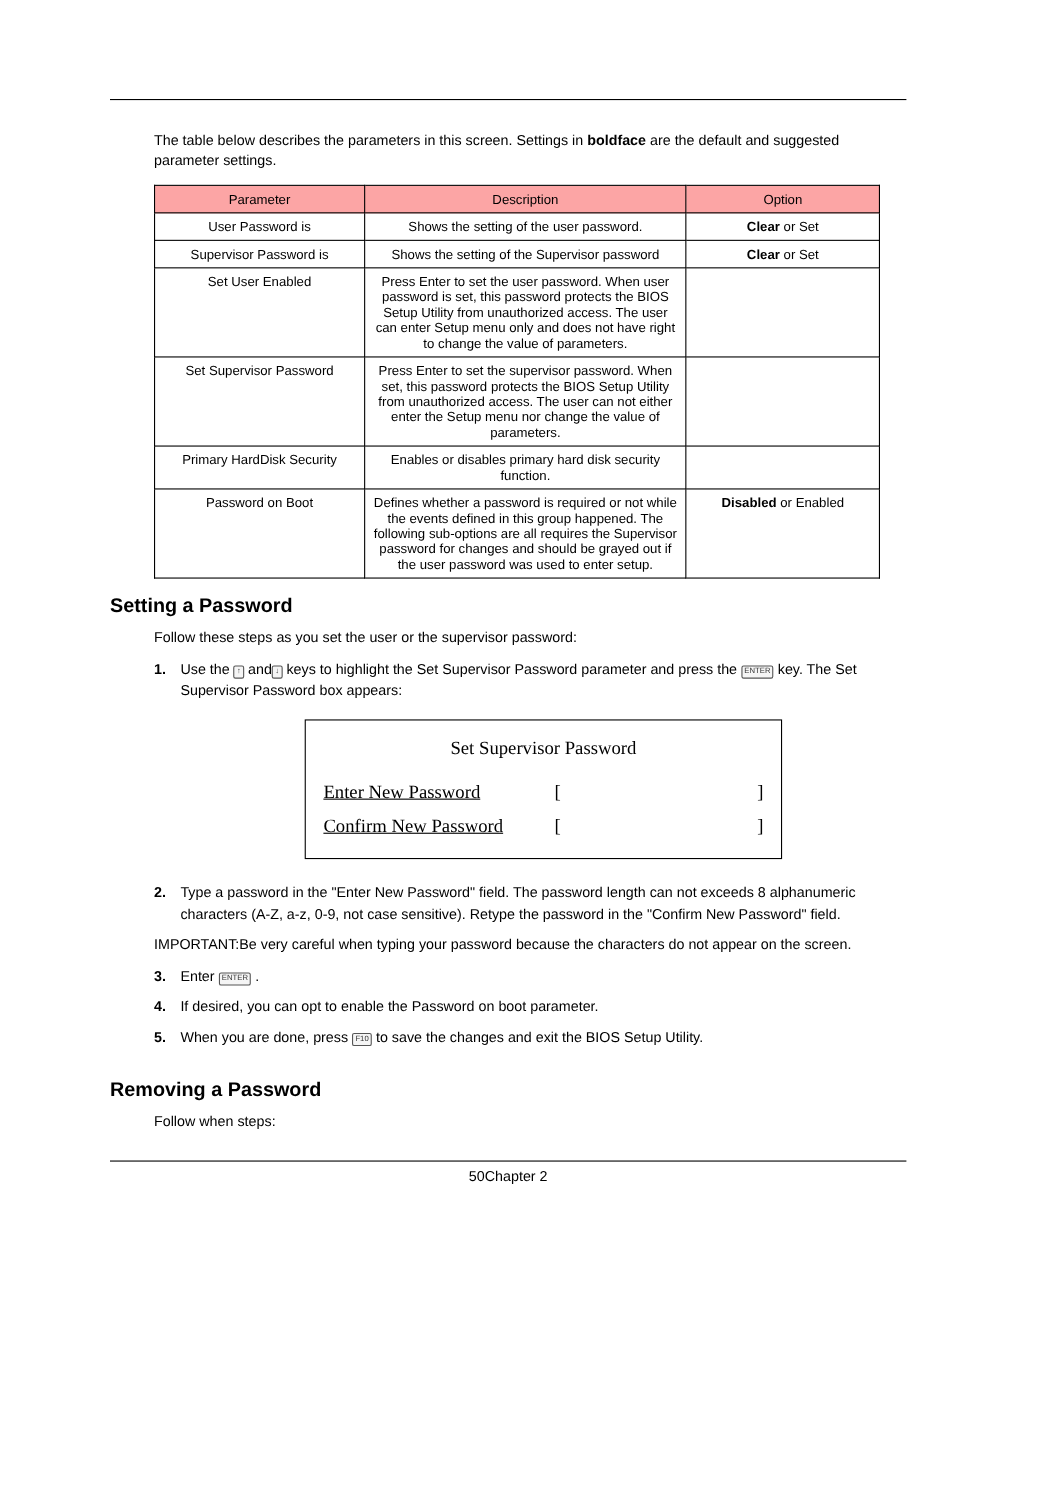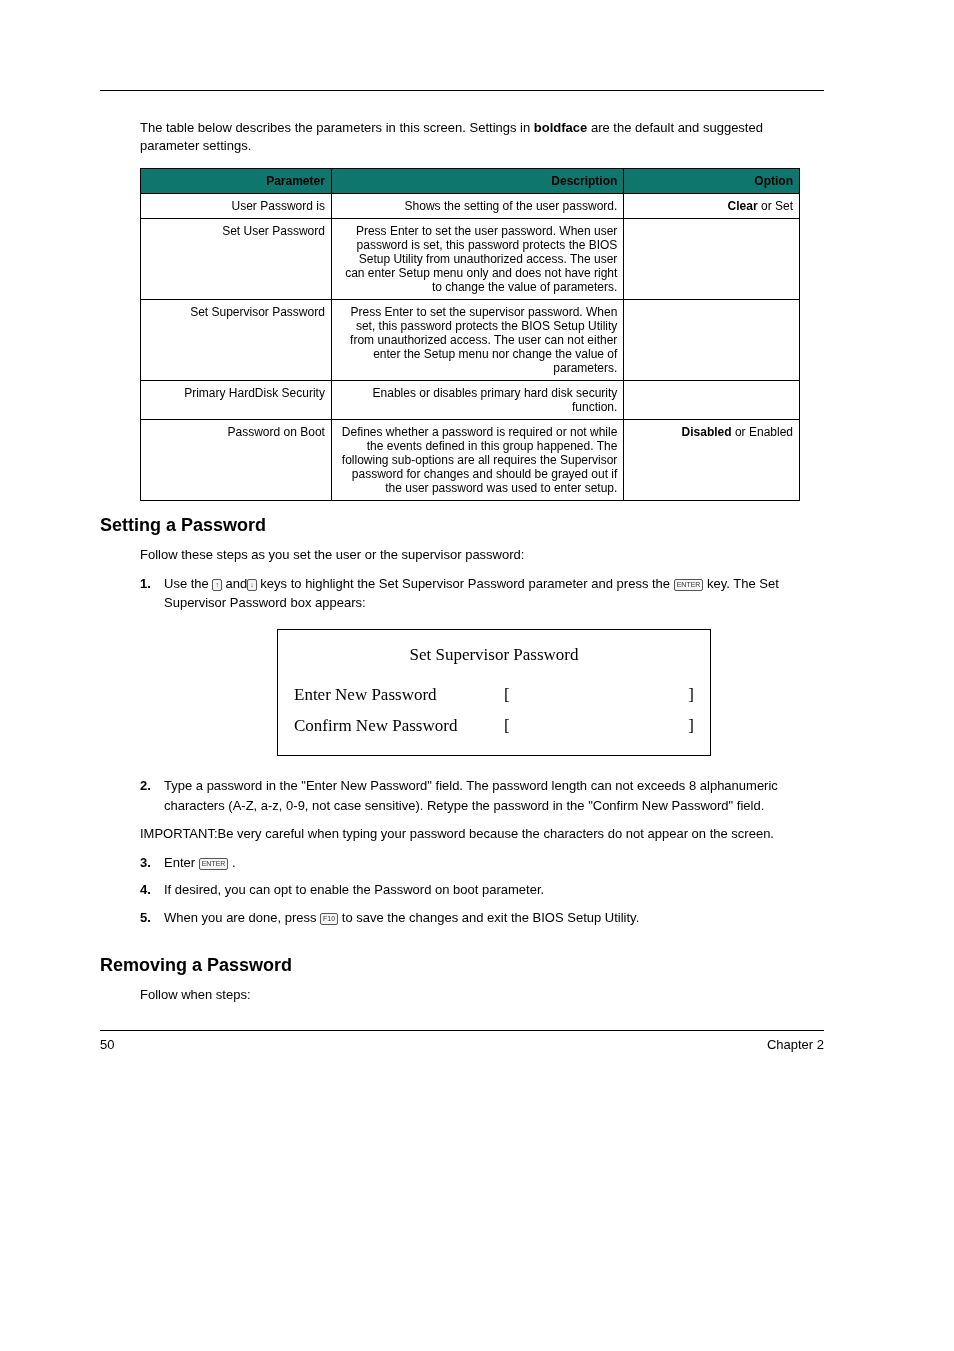--- a/index.html
+++ b/index.html
@@ -28,27 +28,27 @@
   table.param-table {
     border-collapse: collapse;
     width: 660px;
     margin-left: 40px;
     margin-bottom: 14px;
     font-size: 12px;
   }
   table.param-table th, table.param-table td {
     border: 1px solid #000;
     padding: 5px 6px;
-    text-align: right;
+    text-align: center;
     vertical-align: top;
   }
   table.param-table th {
-    background: #0f766e;
-    font-weight: bold;
-    text-align: right;
+    background: #fca5a5;
+    font-weight: normal;
+    text-align: center;
   }
   .col1 { width: 175px; }
   .col2 { width: 275px; }
   .col3 { width: 160px; }
   b { font-weight: bold; }
   .note-block {
     font-size: 13px;
     line-height: 1.35;
     margin: 0 0 40px 40px;
     padding-left: 48px;
@@ -106,21 +106,21 @@
   }
   .bios-title {
     text-align: center;
     margin-bottom: 10px;
   }
   .bios-row {
     display: flex;
     justify-content: space-between;
     align-items: baseline;
   }
-  .bios-label { flex: 0 0 210px; }
+  .bios-label { flex: 0 0 210px; text-decoration: underline; }
   .bios-bracket-left { flex: 0 0 auto; }
   .bios-bracket-right { flex: 0 0 auto; text-align: right;}
   .bios-gap { flex: 1; }
   .key-icon {
     display: inline-block;
     border: 1px solid #555;
     border-radius: 2px;
     padding: 0 2px;
     font-size: 7px;
     line-height: 10px;
@@ -130,21 +130,21 @@
   }
   .bottom-rule {
     border-top: 1px solid #000;
     height: 0;
     margin-top: 26px;
     margin-bottom: 6px;
   }
   .footer {
     font-size: 13px;
     display: flex;
-    justify-content: space-between;
+    justify-content: center;
   }
 </style>
 </head>
 <body>
 
 <div class="page">
   <div class="top-rule"></div>
 
   <p class="body-text">
     <span>The table below describes the parameters in this screen. Settings in </span><b>boldface</b><span> are the default and suggested parameter settings.</span>
@@ -158,21 +158,26 @@
         <th class="col3">Option</th>
       </tr>
     </thead>
     <tbody>
       <tr>
         <td>User Password is</td>
         <td>Shows the setting of the user password.</td>
         <td><b>Clear</b><span> or Set</span></td>
       </tr>
       <tr>
-        <td>Set User Password</td>
+        <td>Supervisor Password is</td>
+        <td>Shows the setting of the Supervisor password</td>
+        <td><b>Clear</b><span> or Set</span></td>
+      </tr>
+      <tr>
+        <td>Set User Enabled</td>
         <td>Press Enter to set the user password. When user password is set, this password protects the BIOS Setup Utility from unauthorized access. The user can enter Setup menu only and does not have right to change the value of parameters.</td>
         <td><b></b><span></span></td>
       </tr>
       <tr>
         <td>Set Supervisor Password</td>
         <td>Press Enter to set the supervisor password. When set, this password protects the BIOS Setup Utility from unauthorized access. The user can not either enter the Setup menu nor change the value of parameters.</td>
         <td><b></b><span></span></td>
       </tr>
       <tr>
         <td>Primary HardDisk Security</td>

